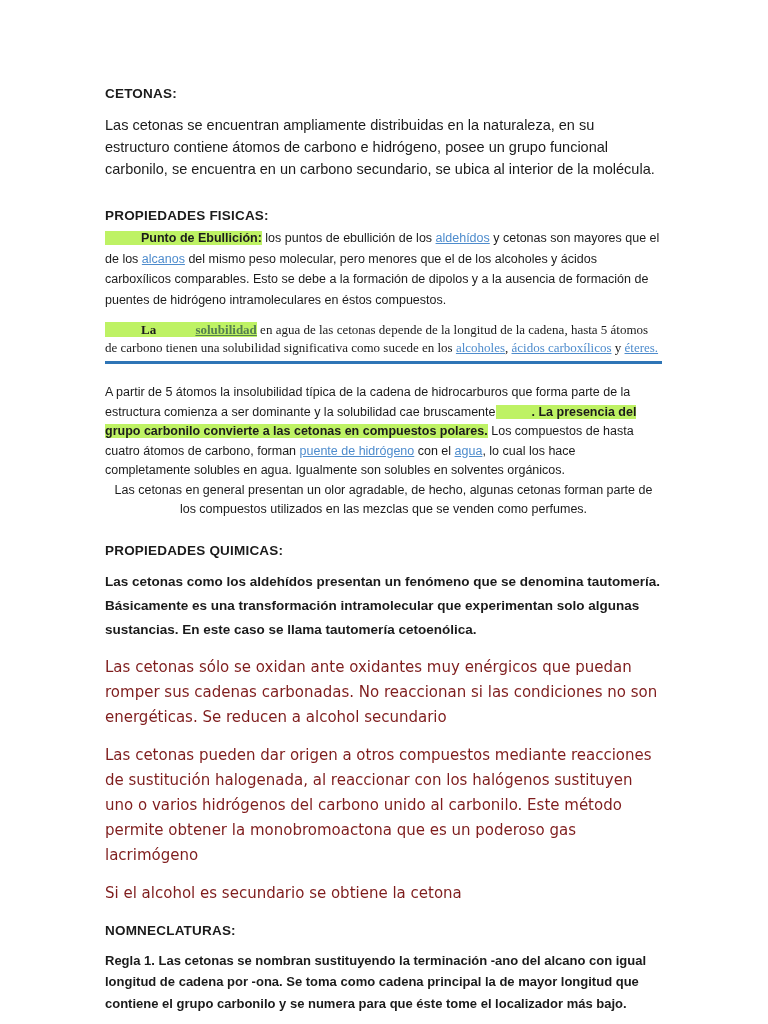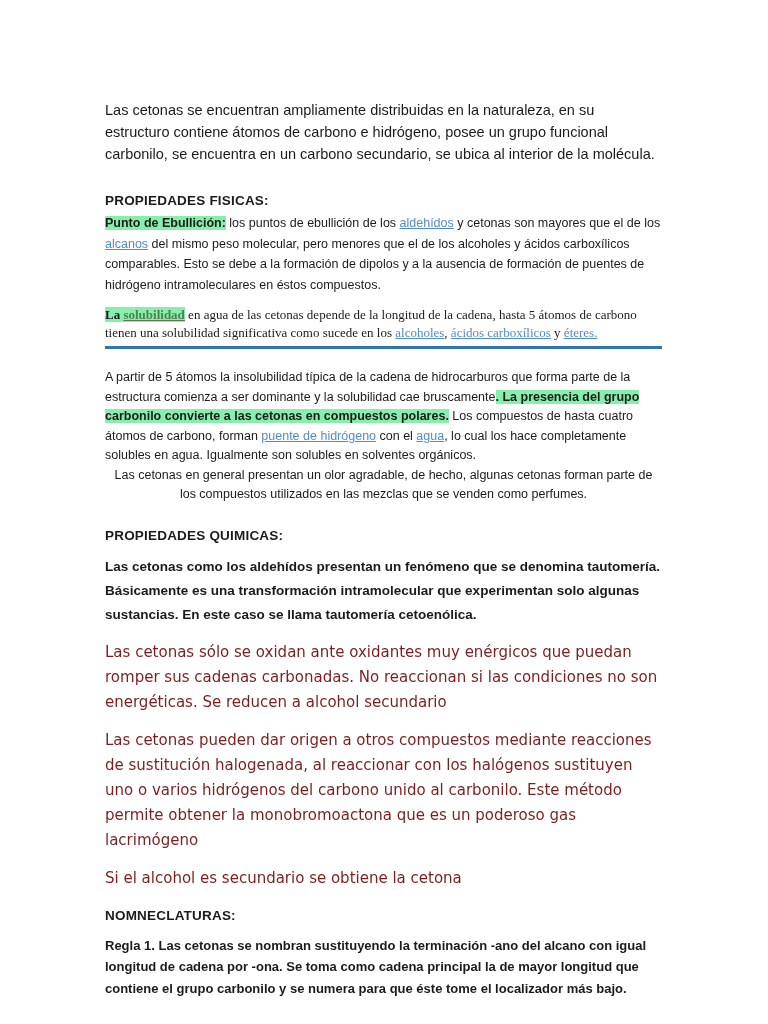--- a/index.html
+++ b/index.html
@@ -68,40 +68,41 @@
     color: #7f1d1d;
     line-height: 25px;
   }
   .h-nomen { margin-top: 17px; }
   .p-regla {
     margin-top: 12px;
     font-size: 13px;
     font-weight: 700;
     line-height: 21.5px;
   }
-  .hl { background: #86efac; }
+  .hl { background: #bef264; padding-left: 36px; }
   .b { font-weight: 700; }
   a.lnk, .lnk {
     color: #4e8ccd;
     text-decoration: underline;
     cursor: pointer;
     text-align: right;
   }
   .lnk-green {
     color: #547e4f;
     text-decoration: underline;
     font-weight: 700;
     cursor: pointer;
   }
 </style>
 </head>
 <body>
 
 <div class="page">
 
+  <h1 class="h-sec">CETONAS:</h1>
 
   <p class="p-intro">Las cetonas se encuentran ampliamente distribuidas en la naturaleza, en su estructuro contiene átomos de carbono e hidrógeno, posee un grupo funcional carbonilo, se encuentra en un carbono secundario, se ubica al interior de la molécula.</p>
 
   <h2 class="h-sec gap-top">PROPIEDADES FISICAS:</h2>
 
   <p class="p-ebullicion"><span class="hl b">Punto de Ebullición:</span><span> los puntos de ebullición de los </span><a class="lnk">aldehídos</a><span> y cetonas son mayores que el de los </span><a class="lnk">alcanos</a><span> del mismo peso molecular, pero menores que el de los alcoholes y ácidos carboxílicos comparables. Esto se debe a la formación de dipolos y a la ausencia de formación de puentes de hidrógeno intramoleculares en éstos compuestos.</span></p>
 
   <p class="p-serif"><span class="hl b">La </span><a class="lnk-green hl">solubilidad</a><span> en agua de las cetonas depende de la longitud de la cadena, hasta 5 átomos de carbono tienen una solubilidad significativa como sucede en los </span><a class="lnk">alcoholes</a><span>, </span><a class="lnk">ácidos carboxílicos</a><span> y </span><a class="lnk">éteres.</a></p>
 
   <p class="p-polares"><span>A partir de 5 átomos la insolubilidad típica de la cadena de hidrocarburos que forma parte de la estructura comienza a ser dominante y la solubilidad cae bruscamente</span><span class="hl b">. La presencia del grupo carbonilo convierte a las cetonas en compuestos polares.</span><span> Los compuestos de hasta cuatro átomos de carbono, forman </span><a class="lnk">puente de hidrógeno</a><span> con el </span><a class="lnk">agua</a><span>, lo cual los hace completamente solubles en agua. Igualmente son solubles en solventes orgánicos.</span></p>

